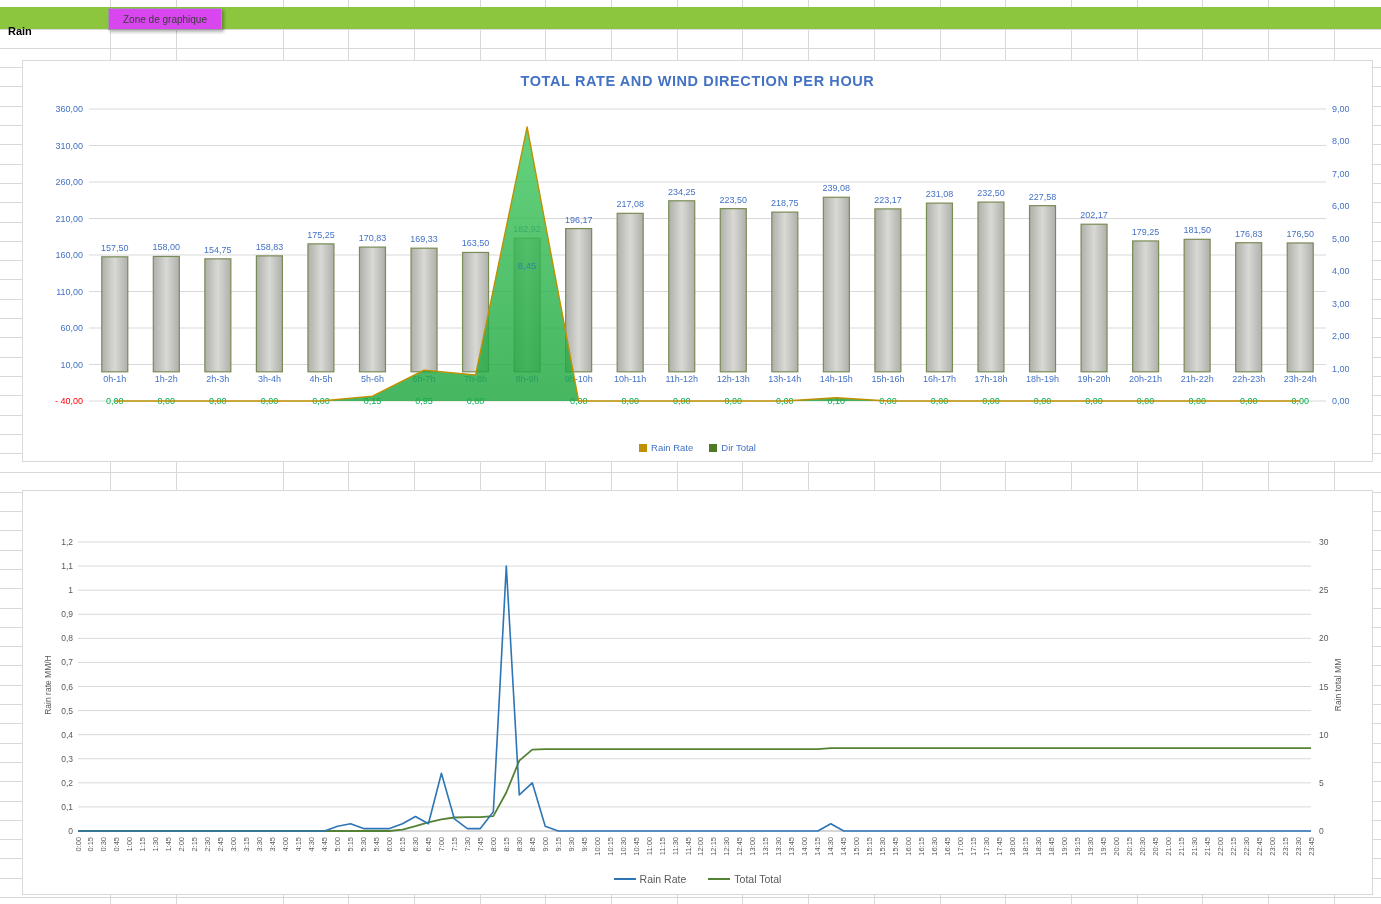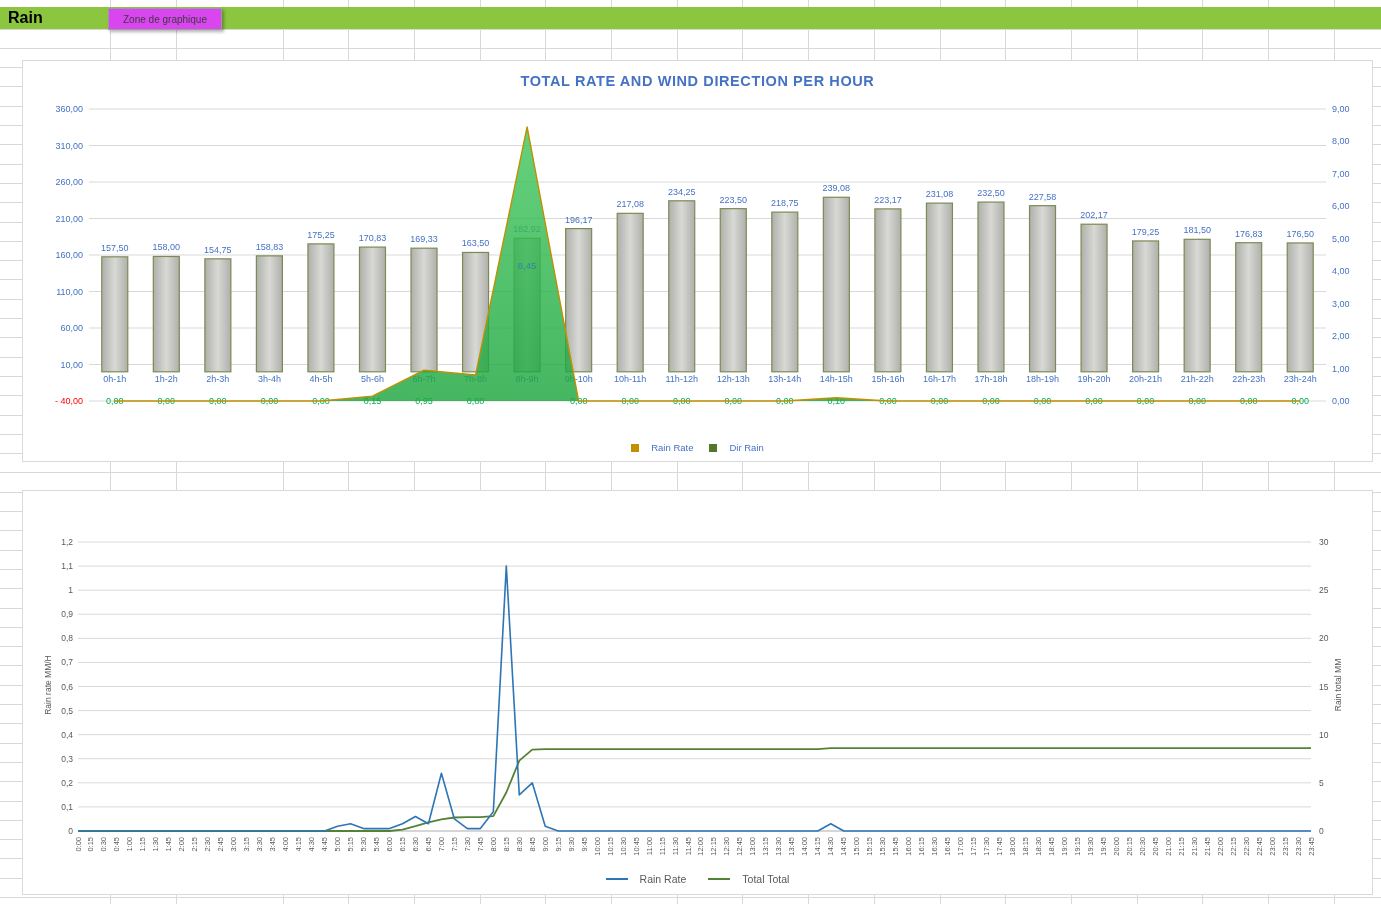--- a/index.html
+++ b/index.html
@@ -1,35 +1,35 @@
 <!DOCTYPE html>
 <html><head>
 <meta charset="utf-8">
 <style>
   html,body{margin:0;padding:0;background:#fff;}
   #app{position:relative;width:1381px;height:904px;background:#fff;overflow:hidden;
        font-family:"Liberation Sans",sans-serif;}
   #gridsvg{position:absolute;left:0;top:0;z-index:0;}
   #hdr{position:absolute;left:0;top:7px;width:1381px;height:22px;background:#8CC63E;z-index:2;}
-  #hdr span{display:inline-block;margin-left:8px;line-height:22px;font-size:16px;font-weight:bold;color:#000;}
+  #hdr span{display:inline-block;margin-left:8px;line-height:22px;font-size:11px;font-weight:bold;color:#000;margin-top:13px;}
   #tooltip{position:absolute;left:108px;top:8px;width:112px;height:20px;background:#d946ef;
            border:1px solid #9B9B9B;box-shadow:2px 2px 3px rgba(0,0,0,0.30);z-index:3;
            font-size:10px;color:#3C3C3C;display:flex;align-items:center;justify-content:center;white-space:nowrap;}
   .chartbox{position:absolute;background:#fff;border:1px solid #D9D9D9;z-index:1;}
   #cb1{left:22px;top:60px;width:1349px;height:400px;}
   #cb2{left:22px;top:490px;width:1349px;height:403px;}
   .chartbox svg{position:absolute;left:0;top:0;}
   .ctitle{position:absolute;top:12px;left:0;width:100%;text-align:center;font-weight:bold;
           font-size:14.5px;letter-spacing:0.6px;z-index:2;}
   #c1title{color:#4472C4;}
   #c2title{color:#7F7F7F;top:14px;}
   .legend{position:absolute;left:0;width:100%;display:flex;justify-content:center;align-items:center;z-index:2;}
   #legend1{bottom:8px;gap:16px;font-size:9.5px;color:#4472C4;}
   #legend2{bottom:9px;gap:22px;font-size:10.5px;color:#595959;}
-  .li{display:flex;align-items:center;gap:12px;}
+  .li{display:flex;align-items:center;gap:4px;}
   .sq{width:8px;height:8px;display:inline-block;}
   .lnsw{width:22px;height:2.2px;display:inline-block;}
   .vlabel{position:absolute;width:90px;text-align:center;font-size:8.5px;color:#595959;
           transform:rotate(-90deg);white-space:nowrap;z-index:2;}
   svg text{font-family:"Liberation Sans",sans-serif;}
 </style>
 </head>
 <body>
 
 <div id="app">
@@ -265,21 +265,21 @@
           <text x="1309" y="343">0,00</text>
         </g>
       </svg>
     <div class="legend" id="legend1">
         <span class="li">
           <span class="sq" style="background: rgb(191, 144, 0);"></span>
           <span>Rain Rate</span>
         </span>
         <span class="li">
           <span class="sq" style="background: rgb(78, 122, 39);"></span>
-          <span>Dir Rain</span>
+          <span>Dir Total</span>
         </span>
       </div>
   </div>
 
   <div class="chartbox" id="cb2">
     <div class="vlabel" style="left:-20px;top:189px;">Rain rate MM/H</div>
     <div class="vlabel" style="left:1270px;top:189px;">Rain total MM</div>
     <svg id="c2svg" width="1349" height="403">
         <g stroke="#D9D9D9" stroke-width="1">
           <line x1="55" y1="51" x2="1288" y2="51"></line>

